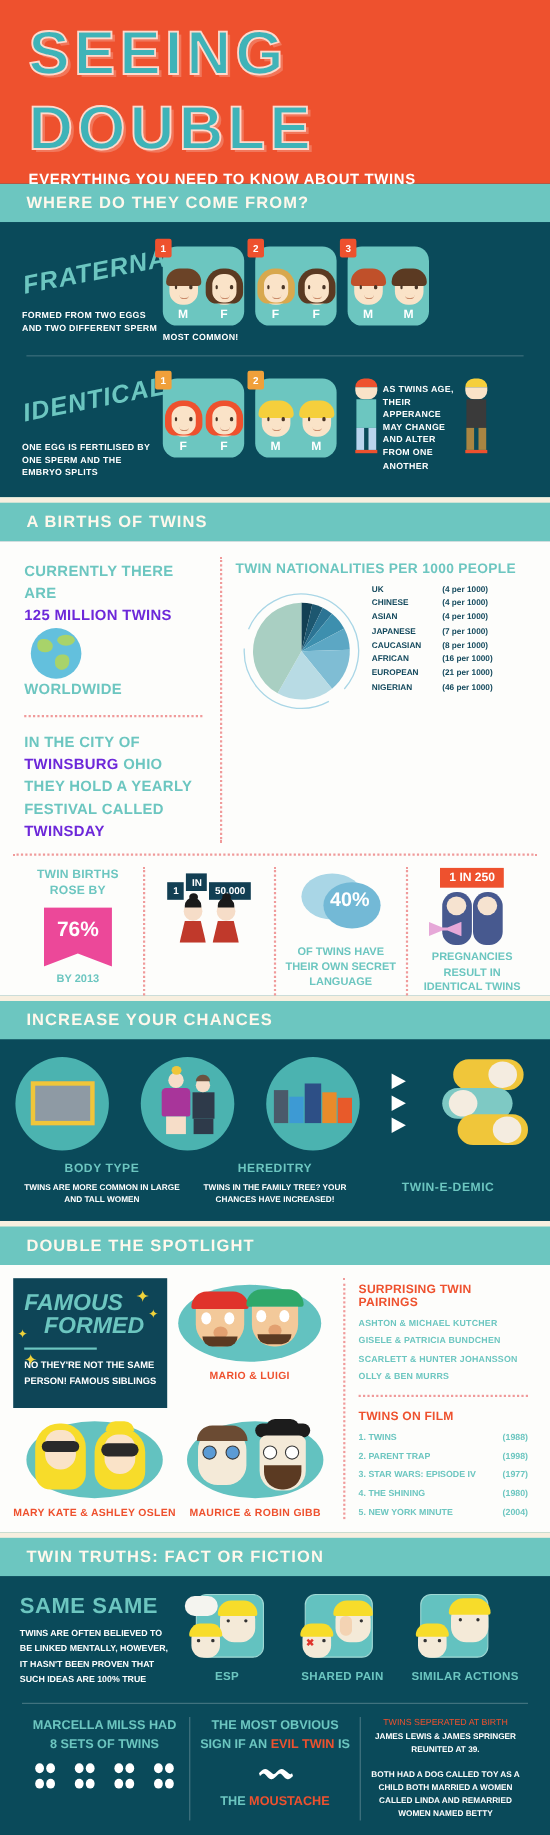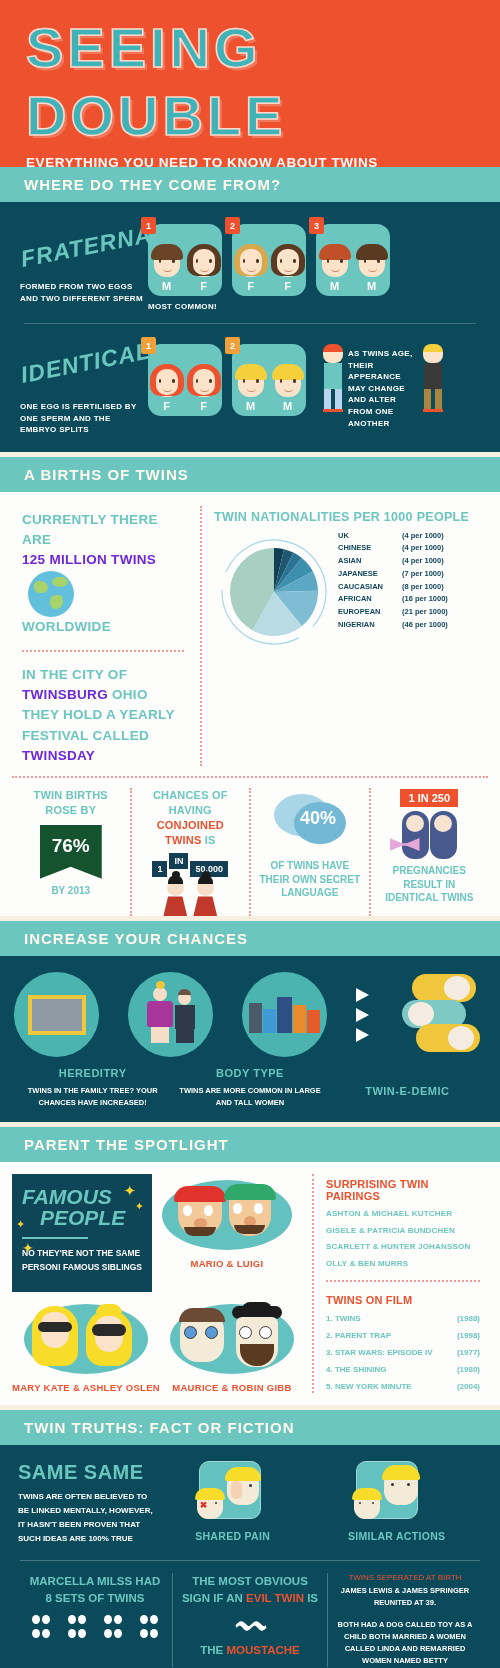--- a/index.html
+++ b/index.html
@@ -99,21 +99,21 @@
   .legend .nm { width:64px; }
   .legend .vl { }
 
   .stats { display:flex; border-top:2px dotted #f09a9a; margin:10px 12px 0 12px; padding-top:10px;}
   .stcell { flex:1; text-align:center; padding:0 7px; border-right:2px dotted #f09a9a;}
   .stcell:last-child { border-right:none; }
   .sth { color:#6cc6c0; font-size:11px; font-weight:bold; line-height:1.35; letter-spacing:.2px;}
   .sth .r { color:#ee512e;}
   .stf { color:#6cc6c0; font-size:10px; font-weight:bold; line-height:1.35; margin-top:5px;}
   .ribbon76 {
-    width:62px; height:54px; margin:7px auto 5px auto; background:#14532d;
+    width:62px; height:54px; margin:7px auto 5px auto; background:#ec4899;
     clip-path:polygon(0 0,100% 0,100% 100%,50% 78%,0 100%);
     color:#fff; font-size:19px; font-weight:bold;
     display:flex; align-items:center; justify-content:center; padding-bottom:12px;
   }
   .signs { display:flex; align-items:flex-end; justify-content:center; gap:2px; margin:6px 0 2px 0;}
   .sgn { background:#123f53; color:#fff; font-weight:bold; padding:3px 5px; font-size:9px;}
   .bubbles { position:relative; height:62px; margin:4px 0;}
   .bub { position:absolute; background:#a9d6e6; border-radius:50%;}
   .bub2 { background:#73b9d6; }
   .pct40 { position:absolute; left:42px; top:16px; color:#fff; font-size:18px; font-weight:bold; z-index:4;}
@@ -451,21 +451,20 @@
       </div>
     </div>
 
     <div class="stats">
       <div class="stcell">
         <div class="sth">TWIN BIRTHS ROSE BY</div>
         <div class="ribbon76">76%</div>
         <div class="stf">BY 2013</div>
       </div>
       <div class="stcell">
-        <div class="sth"><span>CHANCES OF HAVING </span><span class="r">CONJOINED TWINS</span><span> IS</span></div>
         <div class="signs">
           <span class="sgn">1</span>
           <span class="sgn" style="margin-bottom:8px;">IN</span>
           <span class="sgn">50,000</span>
         </div>
         <div style="display:flex;justify-content:center;gap:0;">
           <div style="width:30px;">
             <div style="width:17px;height:17px;border-radius:50%;background:#f6ddc8;margin:0 auto;position:relative;">
               <div style="position:absolute;top:-4px;left:1px;width:15px;height:9px;border-radius:8px 8px 0 0;background:#1a1a1a;"></div>
               <div style="position:absolute;top:-8px;left:5px;width:8px;height:7px;border-radius:50%;background:#1a1a1a;"></div>
@@ -547,44 +546,44 @@
         <div style="position:absolute;top:2px;left:14px;width:64px;height:28px;border-radius:14px;background:#f0c63a;"></div>
         <div style="position:absolute;top:4px;left:46px;width:26px;height:24px;border-radius:50%;background:#f4ece0;"></div>
         <div style="position:absolute;top:28px;left:4px;width:64px;height:28px;border-radius:14px;background:#7ec9c4;"></div>
         <div style="position:absolute;top:30px;left:10px;width:26px;height:24px;border-radius:50%;background:#f4ece0;"></div>
         <div style="position:absolute;top:52px;left:18px;width:64px;height:28px;border-radius:14px;background:#f0c63a;"></div>
         <div style="position:absolute;top:54px;left:50px;width:26px;height:24px;border-radius:50%;background:#f4ece0;"></div>
       </div>
     </div>
     <div class="lbl4">
       <div>
+        <div class="l4t">BODY TYPE</div>
+        <div class="l4s">TWINS ARE MORE COMMON IN LARGE AND TALL WOMEN</div>
+      </div>
+      <div>
         <div class="l4t">HEREDITRY</div>
         <div class="l4s">TWINS IN THE FAMILY TREE? YOUR CHANCES HAVE INCREASED!</div>
       </div>
-      <div>
-        <div class="l4t">BODY TYPE</div>
-        <div class="l4s">TWINS ARE MORE COMMON IN LARGE AND TALL WOMEN</div>
-      </div>
       <div style="padding-top:18px;">
         <div class="l4t">TWIN-E-DEMIC</div>
       </div>
     </div>
   </div>
 
-  <div class="bar">PARENT THE SPOTLIGHT</div>
+  <div class="bar">DOUBLE THE SPOTLIGHT</div>
   <div class="light s4">
     <div class="s4L">
       <div style="display:flex;align-items:flex-start;gap:10px;">
         <div class="famous">
           <span class="spark" style="right:16px;top:8px;font-size:15px;">✦</span>
           <span class="spark" style="right:8px;top:26px;">✦</span>
           <span class="spark" style="left:4px;top:44px;">✦</span>
           <span class="spark" style="left:10px;top:66px;font-size:14px;">✦</span>
           <div class="fw">FAMOUS</div>
-          <div class="fw" style="margin-left:18px;">PEOPLE</div>
+          <div class="fw" style="margin-left:18px;">FORMED</div>
           <div class="fline"></div>
           <div class="fsub">NO THEY'RE NOT THE SAME PERSON! FAMOUS SIBLINGS</div>
         </div>
         <div class="cel" style="padding-top:6px;">
           <div class="celoval">
             <div style="position:absolute;left:12px;top:6px;width:52px;height:56px;">
               <div style="width:52px;height:16px;background:#e0332b;border-radius:22px 22px 3px 3px;"></div>
               <div style="width:44px;height:34px;background:#f3c99a;border-radius:0 0 20px 20px;margin:0 auto;position:relative;">
                 <div style="position:absolute;top:3px;left:5px;width:9px;height:11px;background:#fff;border-radius:50%;"></div>
                 <div style="position:absolute;top:3px;left:26px;width:9px;height:11px;background:#fff;border-radius:50%;"></div>
@@ -680,20 +679,41 @@
   <div class="bar">TWIN TRUTHS: FACT OR FICTION</div>
   <div class="dark s5" style="height:250px;">
     <div class="s5top">
       <div style="width:136px;">
         <div class="samehd">SAME SAME</div>
         <div class="samesub">TWINS ARE OFTEN BELIEVED TO BE LINKED MENTALLY, HOWEVER, IT HASN'T BEEN PROVEN THAT SUCH IDEAS ARE 100% TRUE</div>
       </div>
       <div class="tiles">
         <div class="tile">
           <div style="position:relative;width:84px;height:60px;">
+            <div class="tilebox" style="position:absolute;left:14px;top:0;border:1.5px solid #9fd8d4;"></div>
+            <div style="position:absolute;left:4px;top:2px;width:30px;height:18px;background:#f4f4ef;border-radius:11px;"></div>
+            <div style="position:absolute;left:36px;top:10px;width:34px;height:36px;">
+              <div style="width:32px;height:34px;background:#f4ead8;border-radius:13px;position:relative;">
+                <div style="position:absolute;top:-4px;left:-2px;width:36px;height:14px;background:#f7dc2a;border-radius:14px 14px 2px 2px;"></div>
+                <div style="position:absolute;top:13px;left:6px;width:3px;height:3px;background:#333;border-radius:50%;"></div>
+                <div style="position:absolute;top:13px;left:22px;width:3px;height:3px;background:#333;border-radius:50%;"></div>
+              </div>
+            </div>
+            <div style="position:absolute;left:10px;top:30px;width:28px;height:30px;">
+              <div style="width:26px;height:28px;background:#f4ead8;border-radius:11px;position:relative;">
+                <div style="position:absolute;top:-3px;left:-2px;width:30px;height:12px;background:#f7dc2a;border-radius:12px 12px 2px 2px;"></div>
+                <div style="position:absolute;top:11px;left:5px;width:2.5px;height:2.5px;background:#333;border-radius:50%;"></div>
+                <div style="position:absolute;top:11px;left:18px;width:2.5px;height:2.5px;background:#333;border-radius:50%;"></div>
+              </div>
+            </div>
+          </div>
+          <div class="tilelbl">ESP</div>
+        </div>
+        <div class="tile">
+          <div style="position:relative;width:84px;height:60px;">
             <div class="tilebox" style="position:absolute;left:8px;top:0;border:1.5px solid #9fd8d4;"></div>
             <div style="position:absolute;left:36px;top:10px;width:34px;height:36px;">
               <div style="width:32px;height:34px;background:#f4ead8;border-radius:13px;position:relative;">
                 <div style="position:absolute;top:-4px;left:-2px;width:36px;height:14px;background:#f7dc2a;border-radius:14px 14px 2px 2px;"></div>
                 <div style="position:absolute;top:10px;left:4px;width:11px;height:18px;background:#f3d3b3;border-radius:5px;"></div>
                 <div style="position:absolute;top:13px;left:22px;width:3px;height:3px;background:#333;border-radius:50%;"></div>
               </div>
             </div>
             <div style="position:absolute;left:6px;top:30px;width:28px;height:30px;">
               <div style="width:26px;height:28px;background:#f4ead8;border-radius:11px;position:relative;">

